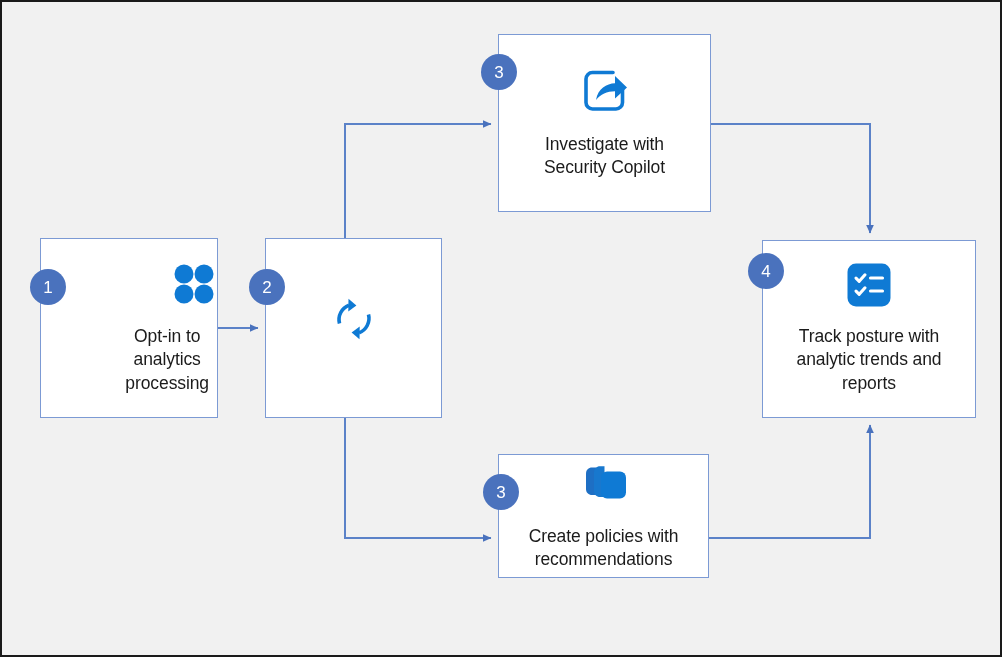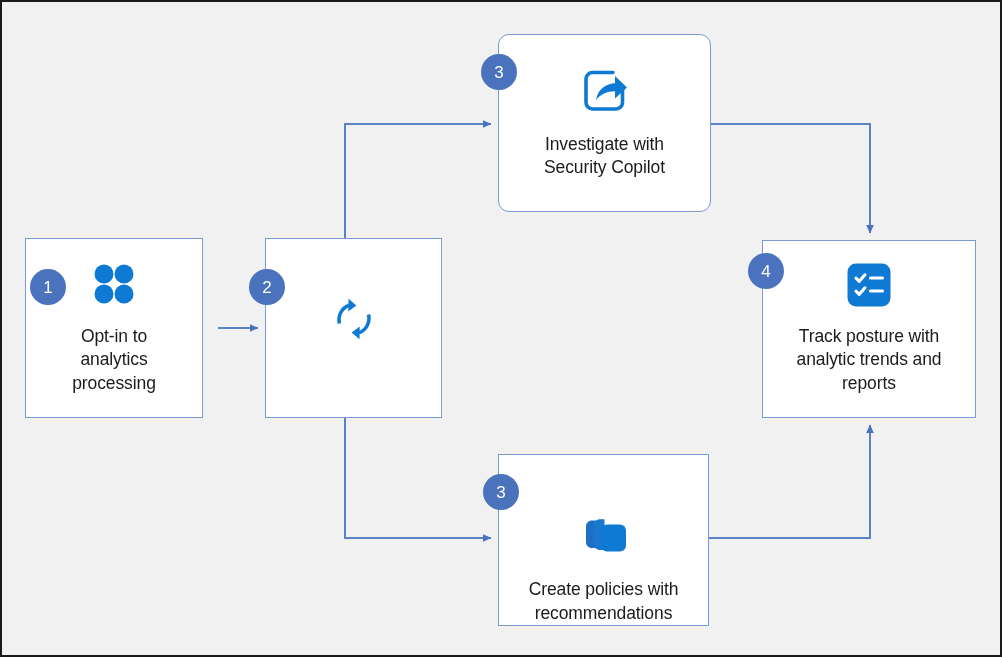--- a/index.html
+++ b/index.html
@@ -64,24 +64,24 @@
     font-size: 17px;
     font-weight: 400;
     display: flex;
     align-items: center;
     justify-content: center;
     z-index: 6;
     line-height: 1;
   }
 
   
-  #box-1 { left: 23px;  top: 236px; width: 178px; height: 180px; }
+  #box-1 { left: 38px;  top: 236px; width: 178px; height: 180px; align-items: flex-end; }
   #box-2 { left: 263px; top: 236px; width: 177px; height: 180px; }
-  #box-3a{ left: 496px; top: 32px;  width: 213px; height: 178px; border-radius: 11px; }
-  #box-3b{ left: 496px; top: 452px; width: 211px; height: 172px; justify-content: flex-end; }
+  #box-3a{ left: 496px; top: 32px;  width: 213px; height: 178px; }
+  #box-3b{ left: 496px; top: 452px; width: 211px; height: 124px; }
   #box-4 { left: 760px; top: 238px; width: 214px; height: 178px; }
 
   #badge-1 { left: 28px;  top: 267px; }
   #badge-2 { left: 247px; top: 267px; }
   #badge-3a{ left: 479px; top: 52px;  }
   #badge-3b{ left: 481px; top: 472px; }
   #badge-4 { left: 746px; top: 251px; }
 </style>
 </head>
 <body>

